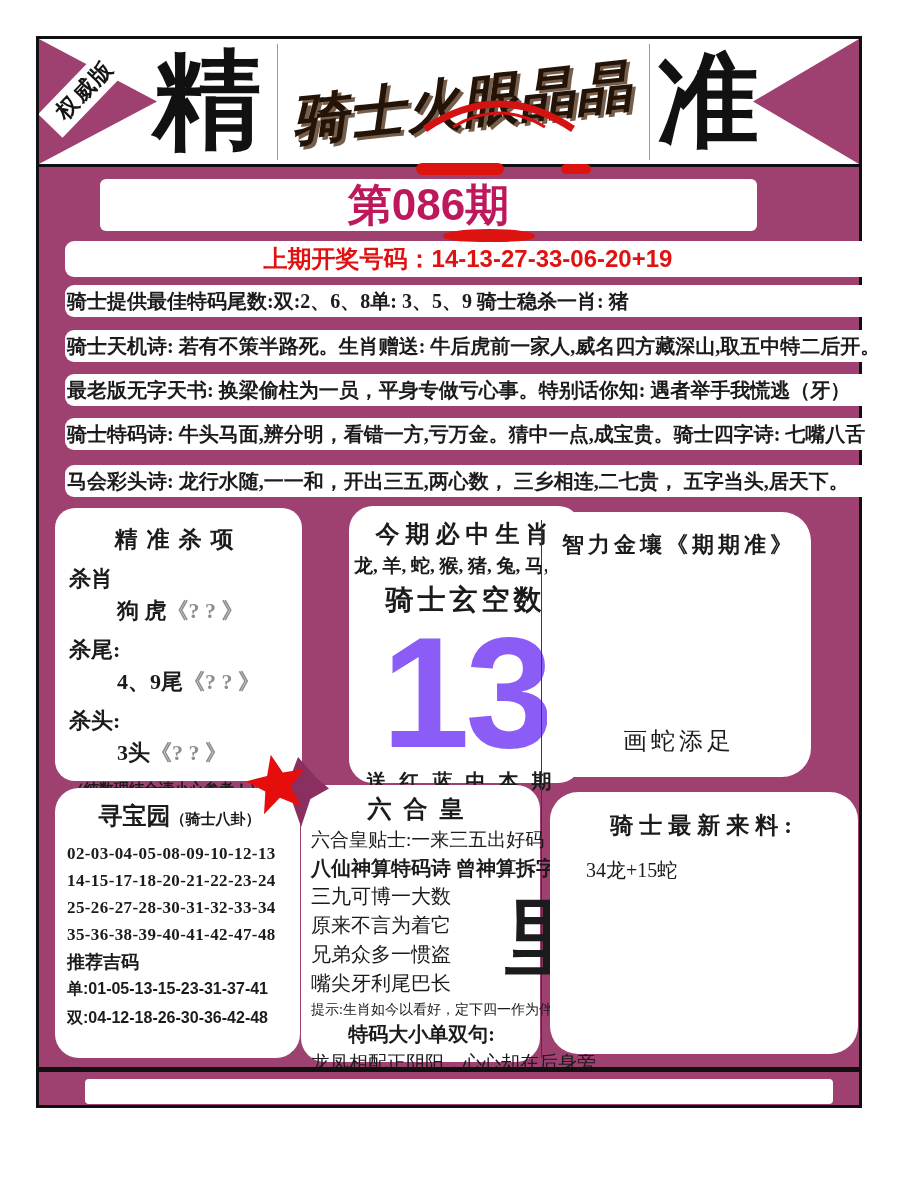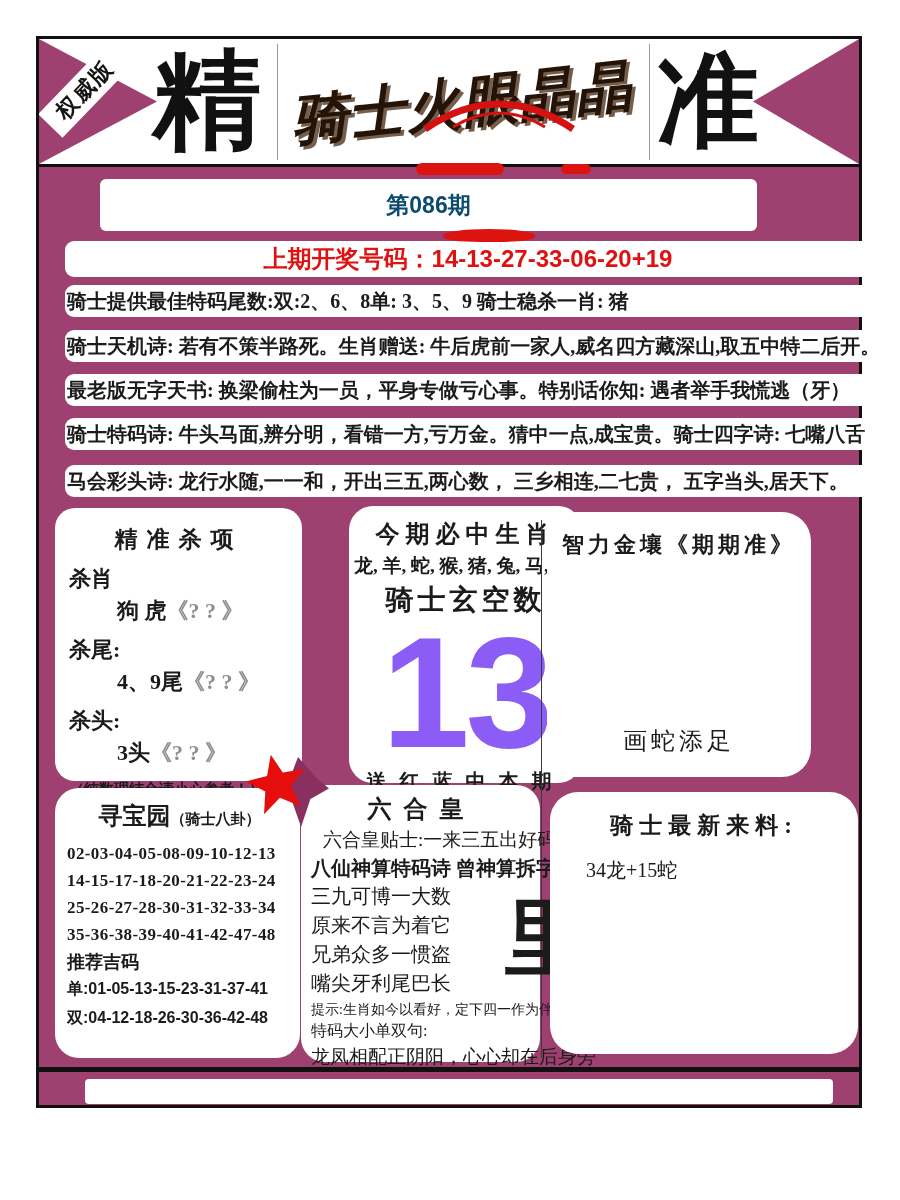--- a/index.html
+++ b/index.html
@@ -31,21 +31,21 @@
   .red-arc { position:absolute; left:380px; top:52px; }
 
   
   .blob { position:absolute; background:#dd1310; border-radius:8px; z-index:5; }
 
   
   .issue-box { position:absolute; left:61px; top:140px; width:657px; height:52px;
                background:#fff; border-radius:6px; display:flex;
                align-items:center; justify-content:center; }
   .issue-box span { font-family:"Liberation Sans", sans-serif; font-weight:bold;
-                    font-size:23px; color:#0c4a6e; }
+                    font-size:44px; color:#be185d; }
   .row { position:absolute; left:26px; width:806px; height:32px; background:#fff;
          border-radius:9px; display:flex; align-items:center; padding:0 2px;
          font-weight:bold; color:#1b1b1b; font-size:20px; white-space:nowrap; }
   .row-a { top:202px; height:36px; justify-content:center;
            color:#e01111; font-size:24px; font-family:"Liberation Sans", sans-serif; }
   .row-b { top:246px; } .row-c { top:291px; } .row-d { top:335px; }
   .row-e { top:379px; } .row-f { top:426px; }
 
   
   .panel { position:absolute; background:#fff; color:#1b1b1b; }
@@ -84,27 +84,27 @@
   .p4-title { text-align:center; font-size:24px; font-weight:bold; }
   .p4-title small { font-size:15px; font-weight:bold; }
   .p4-rows { margin-top:8px; font-size:17px; font-weight:bold; line-height:27px;
              letter-spacing:0.4px; white-space:nowrap; }
   .p4-lucky { font-size:18px; font-weight:bold; margin-top:2px; }
   .p4-oddeven { font-family:"Liberation Sans", sans-serif; font-size:16px;
                 font-weight:bold; line-height:29px; white-space:nowrap; }
 
   
   .p5-title { text-align:center; font-size:24px; font-weight:bold; letter-spacing:12px; }
-  .p5-tip { font-size:19px; margin-top:2px; white-space:nowrap;margin-left:12px; }
+  .p5-tip { font-size:19px; margin-top:2px; white-space:nowrap; }
   .p5-sub { font-size:20px; font-weight:bold; margin-top:2px; white-space:nowrap; }
   .p5-body { display:flex;gap:36px; }
   .p5-poem { font-size:20px; line-height:29px; white-space:nowrap; }
   .p5-big { font-size:86px; font-weight:bold; line-height:1; margin:14px 0 0 18px; }
   .p5-hint { font-size:14px; margin-top:3px; white-space:nowrap; }
-  .p5-size-title { font-size:16px; font-weight:normal; margin-top:2px; }
+  .p5-size-title { font-size:20px; font-weight:bold; margin-top:2px;text-align:center; }
   .p5-size-line { font-size:19px; margin-top:2px; white-space:nowrap; }
 
   
   .p6-title { text-align:center; font-size:23px; font-weight:bold; letter-spacing:6px; margin-top:18px; }
   .p6-content { font-size:20px; margin:16px 0 0 36px; }
 
   .star { position:absolute; left:205px; top:713px; z-index:6; }
   .splash { position:absolute; left:228px; top:718px; width:62px; height:70px;
             background:#8a3060; z-index:5;
             clip-path:polygon(50% 0,80% 30%,100% 45%,70% 60%,55% 100%,40% 62%,10% 50%,35% 35%); }

